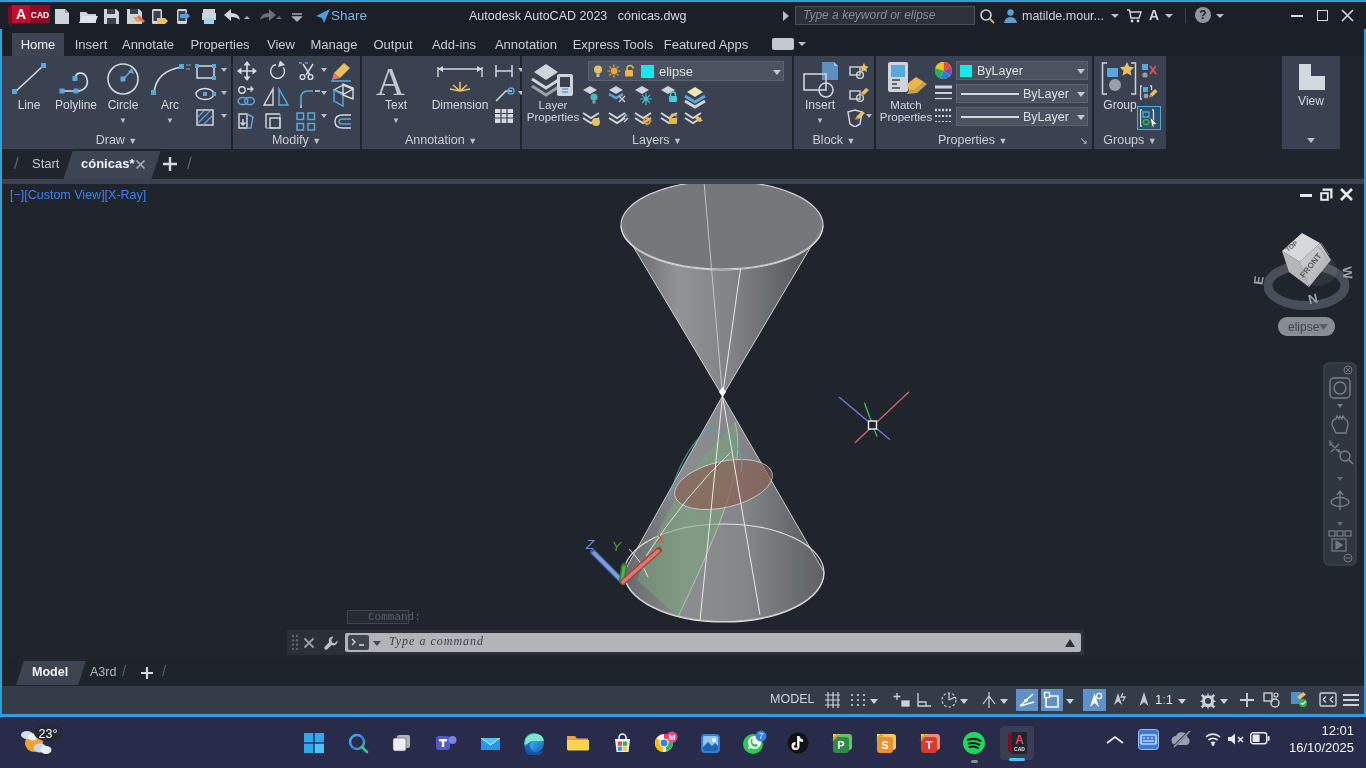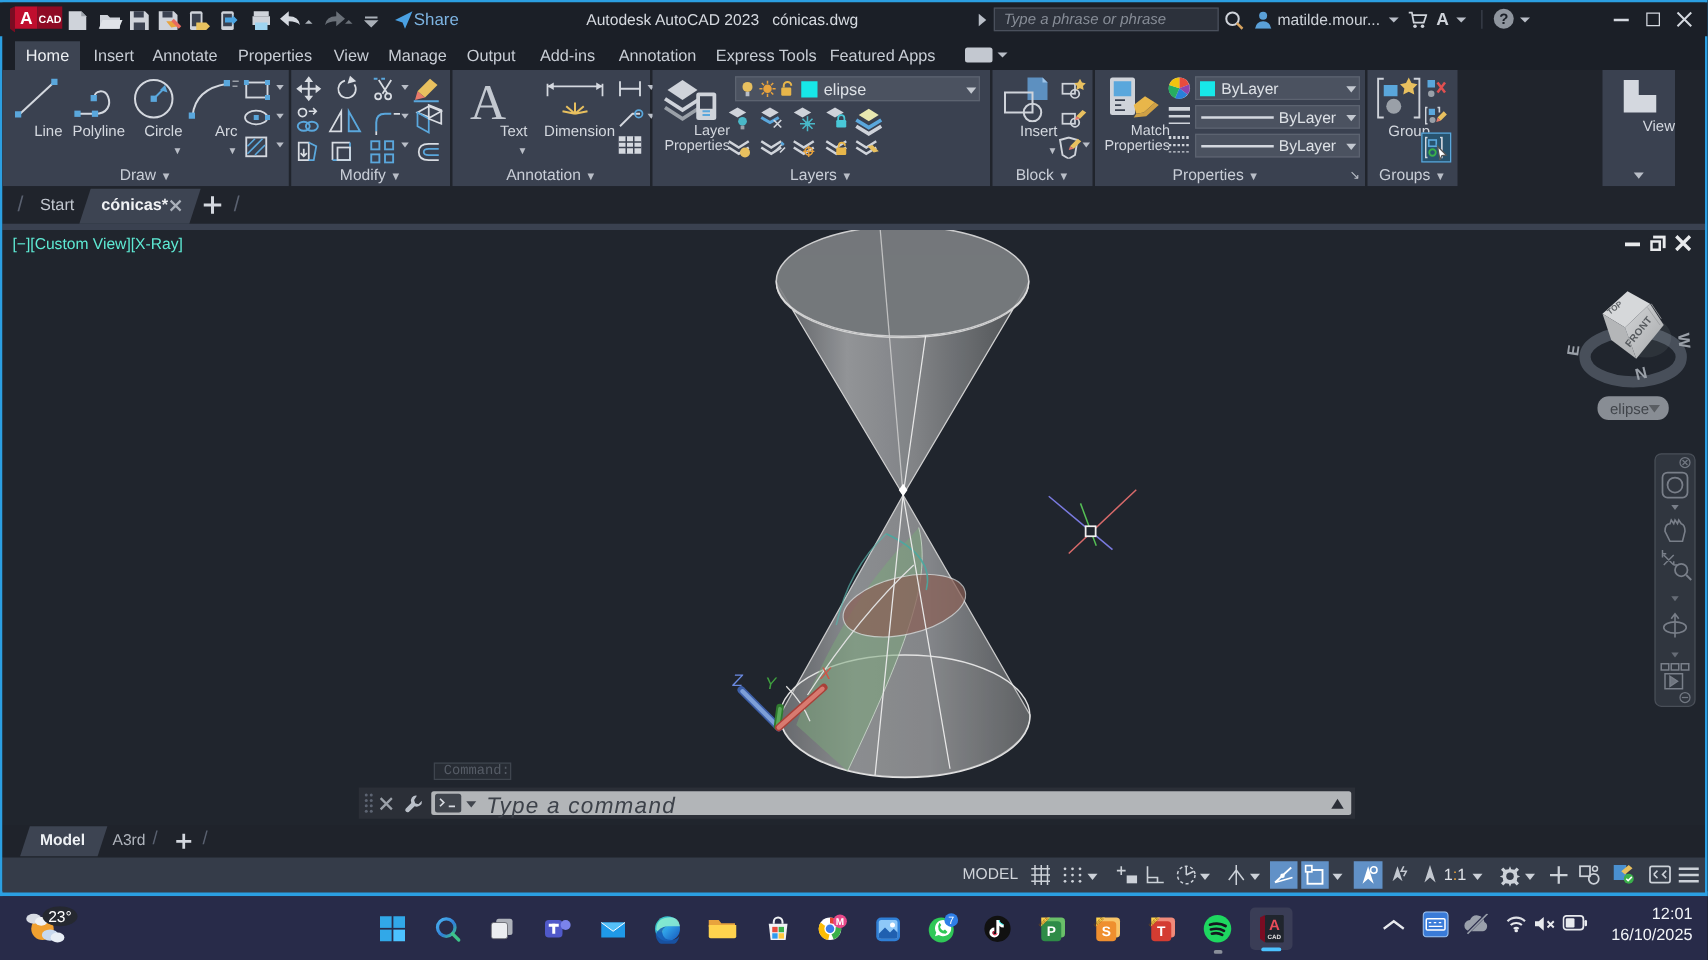--- a/index.html
+++ b/index.html
@@ -9,21 +9,21 @@
 
 #titlebar{position:absolute;left:0;top:2px;width:1366px;height:27px;background:#1b1f27}
 #tabrow{position:absolute;left:2px;top:29px;width:1362px;height:27px;background:#1b1f27}
 .rtab{position:absolute;top:4px;height:23px;line-height:23px;color:#c8cdd5;font-size:13px;text-align:center}
 .rtab.active{background:#3d4452;color:#eef1f4}
 
 #ribbon{position:absolute;left:2px;top:56px;width:1362px;height:93px;background:#20242c}
 .panel{position:absolute;top:0;height:93px;background:#3a4150}
 .plabel{position:absolute;bottom:2px;width:100%;text-align:center;color:#c9ced7;font-size:12.5px}
 .plabel .dn{font-size:9px;color:#b9bec7}
-.bigbtn{position:absolute;color:#d4d8df;font-size:12px;text-align:right}
+.bigbtn{position:absolute;color:#d4d8df;font-size:12px;text-align:center}
 
 #filetabs{position:absolute;left:2px;top:149px;width:1362px;height:30px;background:#20242c}
 #stripe{position:absolute;left:2px;top:179px;width:1362px;height:5px;background:#3a4150}
 
 #canvas{position:absolute;left:2px;top:184px;width:1362px;height:476px;background:#20252d}
 
 #modelbar{position:absolute;left:2px;top:660px;width:1362px;height:26px;background:#1f232b}
 #statusbar{position:absolute;left:2px;top:686px;width:1362px;height:28px;background:#353c49}
 
 #taskbar{position:absolute;left:0;top:717px;width:1366px;height:51px;background:#282b49}
@@ -81,21 +81,21 @@
       <path d="M190 12 l3 -3 3 3 Z" fill="#aab0b8"></path>
       <path d="M206 13 q1 -7 9 -7 l0 -4 7 6 -7 6 0 -4 q-6 0 -9 3 Z" fill="#6a7078"></path>
       <path d="M222 12 l3 -3 3 3 Z" fill="#6a7078"></path>
       <path d="M238 7 h10 M239 10 l4 4 4 -4 Z" stroke="#aab0b8" fill="#aab0b8" stroke-width="1.5"></path>
       <path d="M262 9 l14 -7 -6 14 -2 -5 Z" fill="#4aa0e2"></path>
     </g>
   </svg>
   <div class="abs" style="left:331px;top:6px;font-size:13.5px;color:#7db4e2">Share</div>
   <div class="abs" style="left:469px;top:7px;width:300px;font-size:12.5px;color:#d6dae0">Autodesk AutoCAD 2023&nbsp;&nbsp; cónicas.dwg</div>
   <div class="abs" style="left:783px;top:9px;width:0;height:0;border-left:6px solid #b9bec7;border-top:5px solid transparent;border-bottom:5px solid transparent"></div>
-  <div class="abs" style="left:795px;top:4px;width:180px;height:19px;background:#2c313b;border:1px solid #4a505c;color:#878d97;font-size:12px;font-style:italic;line-height:17px;padding-left:7px">Type a phrase or phrase</div>
+  <div class="abs" style="left:795px;top:4px;width:180px;height:19px;background:#2c313b;border:1px solid #4a505c;color:#878d97;font-size:12px;font-style:italic;line-height:17px;padding-left:7px">Type a keyword or elipse</div>
   <svg class="abs" style="left:979px;top:6px" width="16" height="16">
         <circle cx="7" cy="7" r="5" fill="none" stroke="#cfd3da" stroke-width="1.6"></circle>
         <path d="M10.5 10.5 L15 15" stroke="#d8a35f" stroke-width="2"></path>
       </svg>
   <svg class="abs" style="left:1003px;top:6px" width="15" height="15">
         <circle cx="7.5" cy="4.5" r="3.2" fill="#5aa0d8"></circle>
         <path d="M1 15 q1 -6 6.5 -6 q5.5 0 6.5 6 Z" fill="#5aa0d8"></path>
       </svg>
   <div class="abs" style="left:1022px;top:7px;font-size:12.5px;color:#ccd1d8">matilde.mour...</div>
   <div class="abs" style="left:1111px;top:12px;width:0;height:0;border-top:4px solid #b9bec7;border-left:4px solid transparent;border-right:4px solid transparent"></div>
@@ -563,31 +563,31 @@
             <rect x="1329" y="531" width="6" height="5"></rect>
             <rect x="1337" y="531" width="6" height="5"></rect>
             <rect x="1345" y="531" width="6" height="5"></rect>
             <rect x="1332" y="539" width="14" height="12"></rect>
             <path d="M1336 541 l6 4 -6 4 Z" fill="#737983"></path>
           </g>
     <circle cx="1348" cy="558" r="4" fill="none" stroke="#777d87" stroke-width="1"></circle>
           <path d="M1345.5 558 h5" stroke="#777d87" stroke-width="1"></path>
    </g>
   </svg>
-  <div class="abs" style="left:8px;top:4px;font-size:12.5px;color:#5eead4">[−][Custom View][X-Ray]</div>
+  <div class="abs" style="left:8px;top:4px;font-size:12.5px;color:#3b82f6">[−][Custom View][X-Ray]</div>
   <div class="abs" style="left:1298px;top:10px;width:12px;height:3px;background:#e8eaec"></div>
   <svg class="abs" style="left:1317px;top:4px" width="14" height="14">
         <rect x="3.5" y="0.5" width="10" height="10" fill="#e8eaec"></rect>
         <rect x="0.5" y="3.5" width="10" height="10" fill="#e8eaec" stroke="#20252d" stroke-width="1.4"></rect>
         <rect x="3.2" y="6.2" width="4.6" height="4.6" fill="#20252d"></rect>
       </svg>
   <svg class="abs" style="left:1338px;top:4px" width="13" height="13">
         <path d="M1 1 L12 12 M12 1 L1 12" stroke="#e8eaec" stroke-width="2.6"></path>
       </svg>
-  <div class="abs" style="left:345px;top:426px;width:62px;height:14px;border:1px solid #3f454e;background:rgba(70,76,86,.18);color:#565c66;font-size:11px;font-family:'Liberation Mono',monospace;line-height:13px;padding-left:7px">Command:</div>
+  <div class="abs" style="left:345px;top:426px;width:62px;height:14px;border:1px solid #3f454e;background:rgba(70,76,86,.18);color:#565c66;font-size:11px;font-family:'Liberation Mono',monospace;line-height:13px;padding-left:20px">Command:</div>
   <div class="abs" style="left:285px;top:446px;width:797px;height:25px;background:#2b2f37">
     <svg class="abs" style="left:4px;top:4px" width="8" height="17">
           <g fill="#5d6472">
             <circle cx="2" cy="2" r="1.2"></circle>
             <circle cx="6" cy="2" r="1.2"></circle>
             <circle cx="2" cy="6.3" r="1.2"></circle>
             <circle cx="6" cy="6.3" r="1.2"></circle>
             <circle cx="2" cy="10.6" r="1.2"></circle>
             <circle cx="6" cy="10.6" r="1.2"></circle>
             <circle cx="2" cy="14.9" r="1.2"></circle>
@@ -599,21 +599,21 @@
         </svg>
     <svg class="abs" style="left:36px;top:5px" width="16" height="16" viewBox="0 0 16 16">
           <path d="M10.5 1.5 a4.2 4.2 0 0 0 -4.5 5.8 L1.5 12 a1.8 1.8 0 0 0 2.5 2.5 L8.7 10 a4.2 4.2 0 0 0 5.8 -4.5 l-2.8 2.8 -2.6 -0.8 -0.8 -2.6 Z" fill="#b9bfc8"></path>
         </svg>
     <div class="abs" style="left:58px;top:3px;width:736px;height:19px;background:#b2b5b8;border-radius:2px">
       <div class="abs" style="left:3px;top:2px;width:21px;height:15px;background:#40454d;border-radius:2px"></div>
       <svg class="abs" style="left:6px;top:5px" width="15" height="9">
             <path d="M1 1 l3 3 -3 3 M8 7 h5" stroke="#d8dce2" stroke-width="1.4" fill="none"></path>
           </svg>
       <div class="abs" style="left:28px;top:8px;width:0;height:0;border-top:5px solid #40454d;border-left:4px solid transparent;border-right:4px solid transparent"></div>
-      <div class="abs" style="left:44px;top:1px;font-size:18px;font-style:italic;color:#3c4149;font-family:Liberation Sans, sans-serif;letter-spacing:1px">Type a command</div>
+      <div class="abs" style="left:44px;top:1px;font-size:12px;font-style:italic;color:#3c4149;font-family:Liberation Serif, serif;letter-spacing:1px">Type a command</div>
       <div class="abs" style="right:6px;top:6px;width:0;height:0;border-bottom:8px solid #2b2f37;border-left:5.5px solid transparent;border-right:5.5px solid transparent"></div>
     </div>
   </div>
  </div>
  <div id="modelbar">
   <div class="abs" style="left:18px;top:1px;width:62px;height:24px;background:#3d4452;transform:skewX(-18deg)"></div>
   <div class="abs" style="left:30px;top:5px;font-size:12.5px;font-weight:bold;color:#eef1f4">Model</div>
   <div class="abs" style="left:88px;top:5px;font-size:12.5px;color:#b0b5bd">A3rd</div>
   <div class="abs" style="left:120px;top:2px;color:#5a6170;font-size:15px">/</div>
   <svg class="abs" style="left:138px;top:6px" width="14" height="14">

